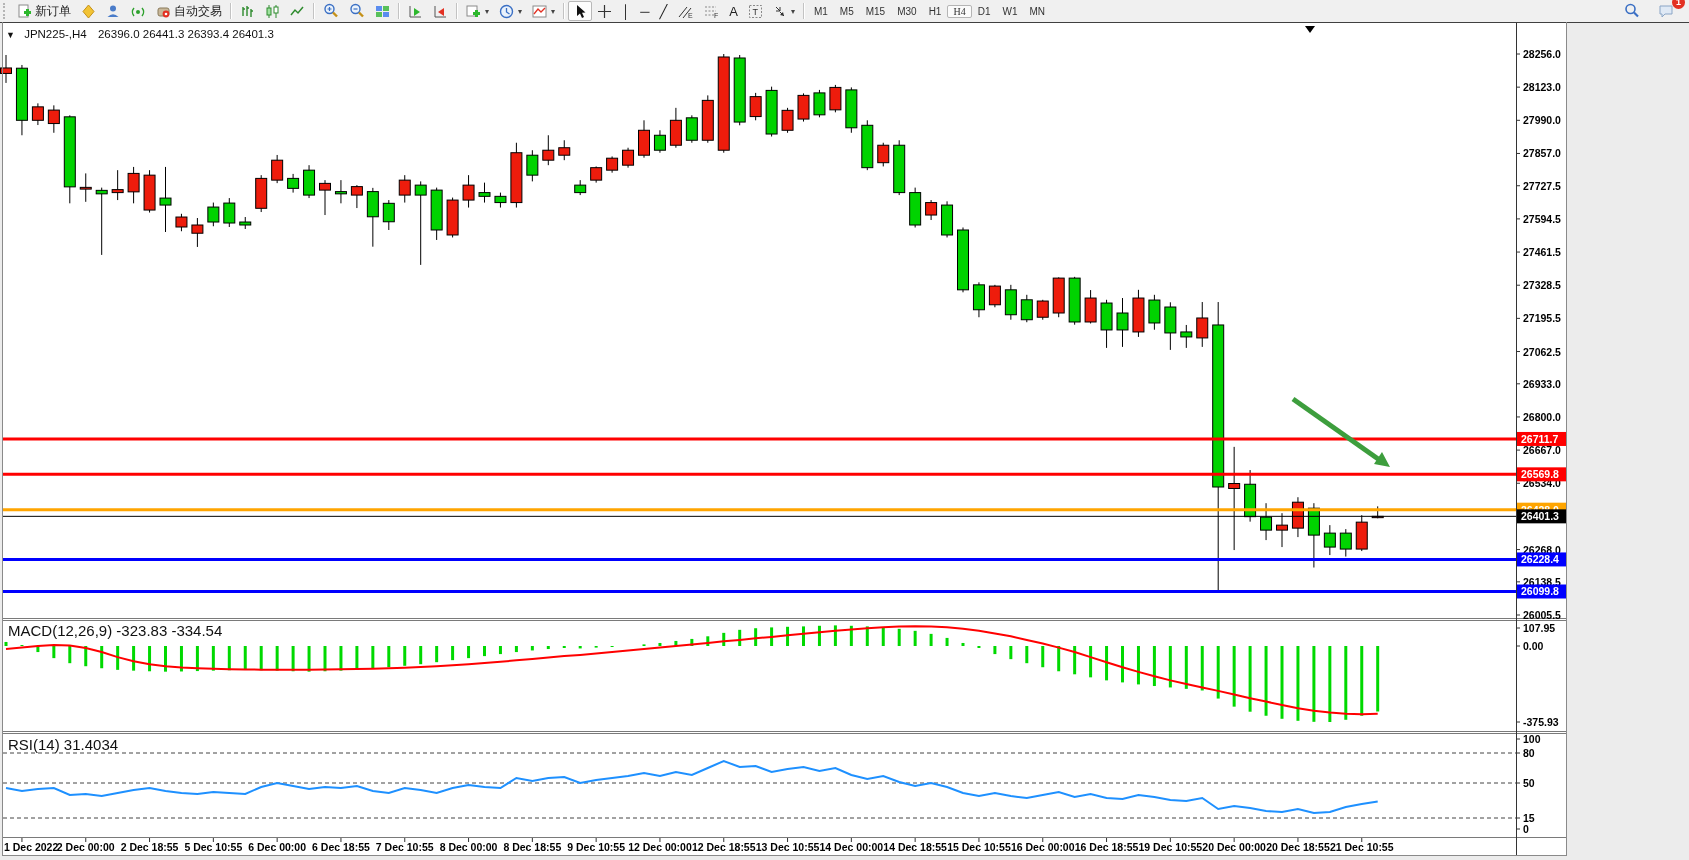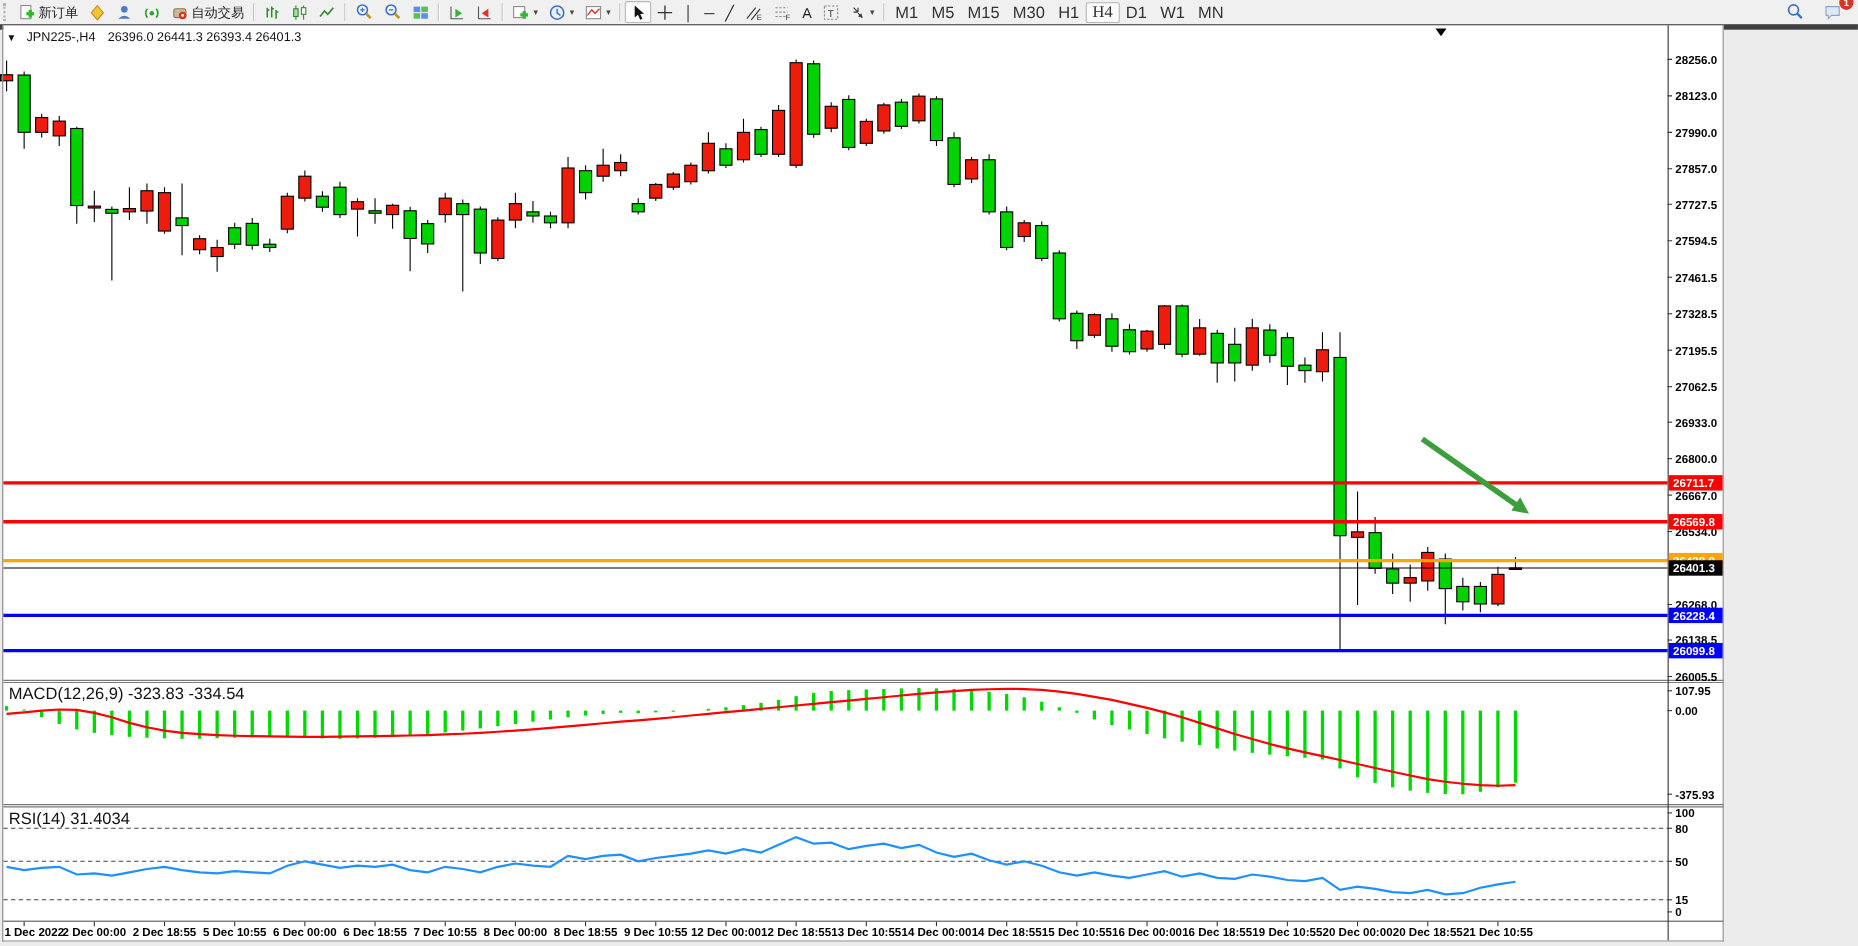--- a/index.html
+++ b/index.html
@@ -1,25 +1,25 @@
 <!DOCTYPE html>
 <html><head>
 <meta charset="utf-8">
 <style>
   html,body{margin:0;padding:0;width:1689px;height:860px;overflow:hidden;background:#ececec;
     font-family:"Liberation Sans",sans-serif;}
   
   #toolbar{position:absolute;left:0;top:0;width:1689px;height:22px;background:#f0f0f0;
-    border-bottom:5px solid #404040;display:flex;align-items:center;font-size:12px;color:#222;}
+    border-bottom:1px solid #404040;display:flex;align-items:center;font-size:12px;color:#222;}
   .tb-btn{display:flex;align-items:center;gap:3px;padding:1px 5px;height:18px;border-radius:2px;cursor:default;}
   .tb-btn.active{background:#fdfdfd;border:1px solid #b8b8b8;padding:0 4px;}
   .tb-sep{width:1px;height:16px;background:#c3c3c3;border-right:1px solid #fff;margin:0 3px;}
   .grip{width:4px;height:16px;margin:0 3px;border-left:2px dotted #b5b5b5;}
   .dd{font-size:8px;color:#444;margin-left:1px;}
-  .tf{padding:1px 6px;color:#333;font-size:15px;}
+  .tf{padding:1px 6px;color:#333;font-size:10px;}
   .tf.active{background:#fbfbfb;border:1px solid #b5b5b5;border-radius:2px;padding:0 5px;font-family:Liberation Serif, serif;}
   .ico{display:inline-block;line-height:0;}
   #tb-right{margin-left:auto;display:flex;align-items:center;gap:8px;padding-right:10px;}
   .badge{position:absolute;right:-6px;top:-5px;background:#e33022;color:#fff;border-radius:50%;
     width:13px;height:13px;font-size:9px;line-height:13px;text-align:center;font-weight:bold;}
   .glyph{font-size:13px;line-height:13px;}
   
   .overlay{position:absolute;z-index:5;pointer-events:none;white-space:nowrap;}
   #ohlc-line{left:6px;top:28px;font-size:11.5px;color:#111;}
   #ohlc-line .tri{font-size:9px;margin-right:6px;}

